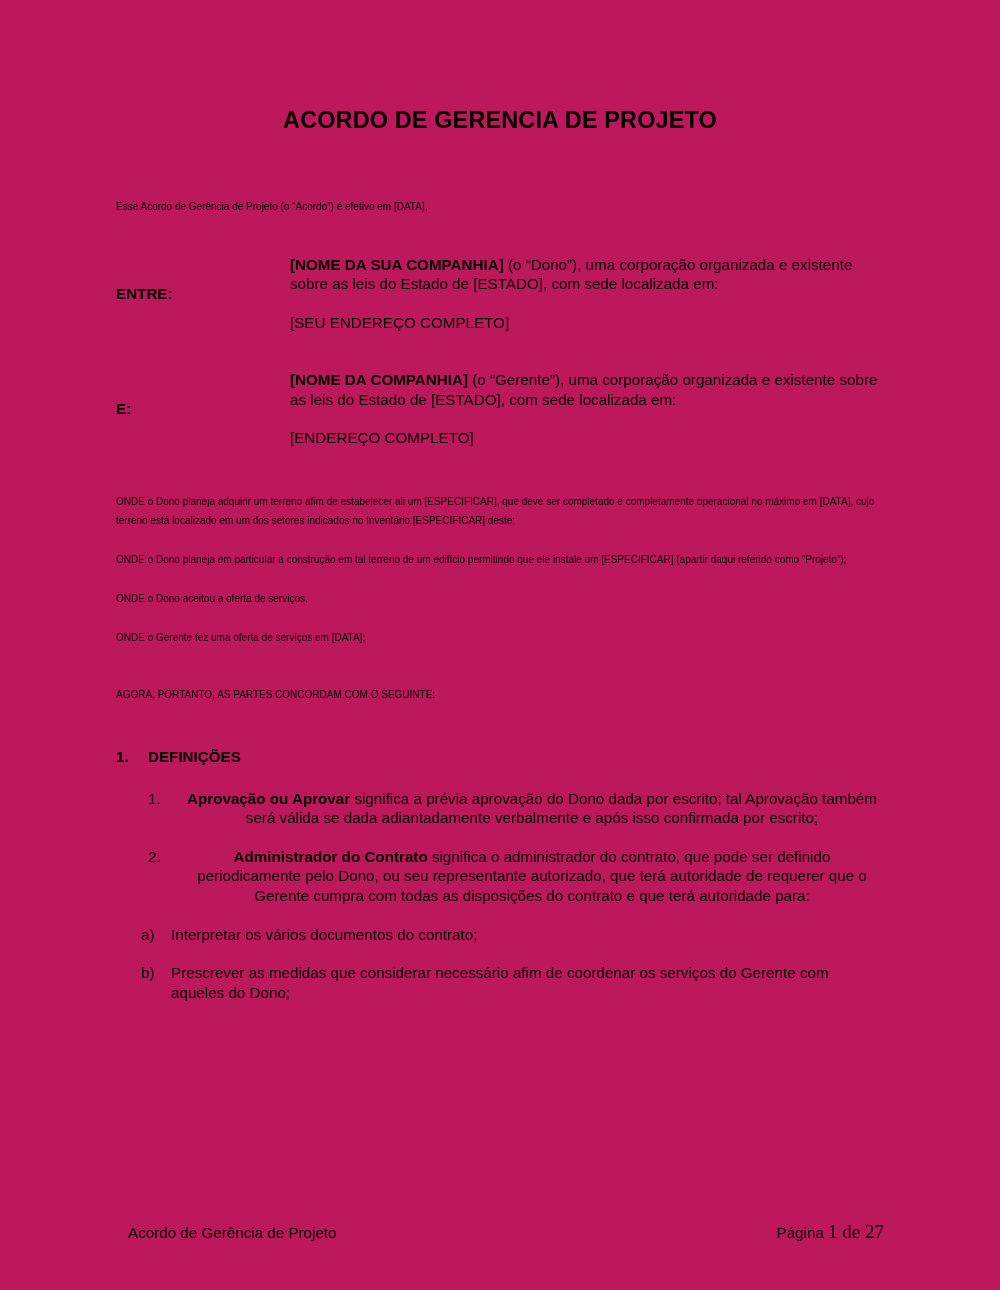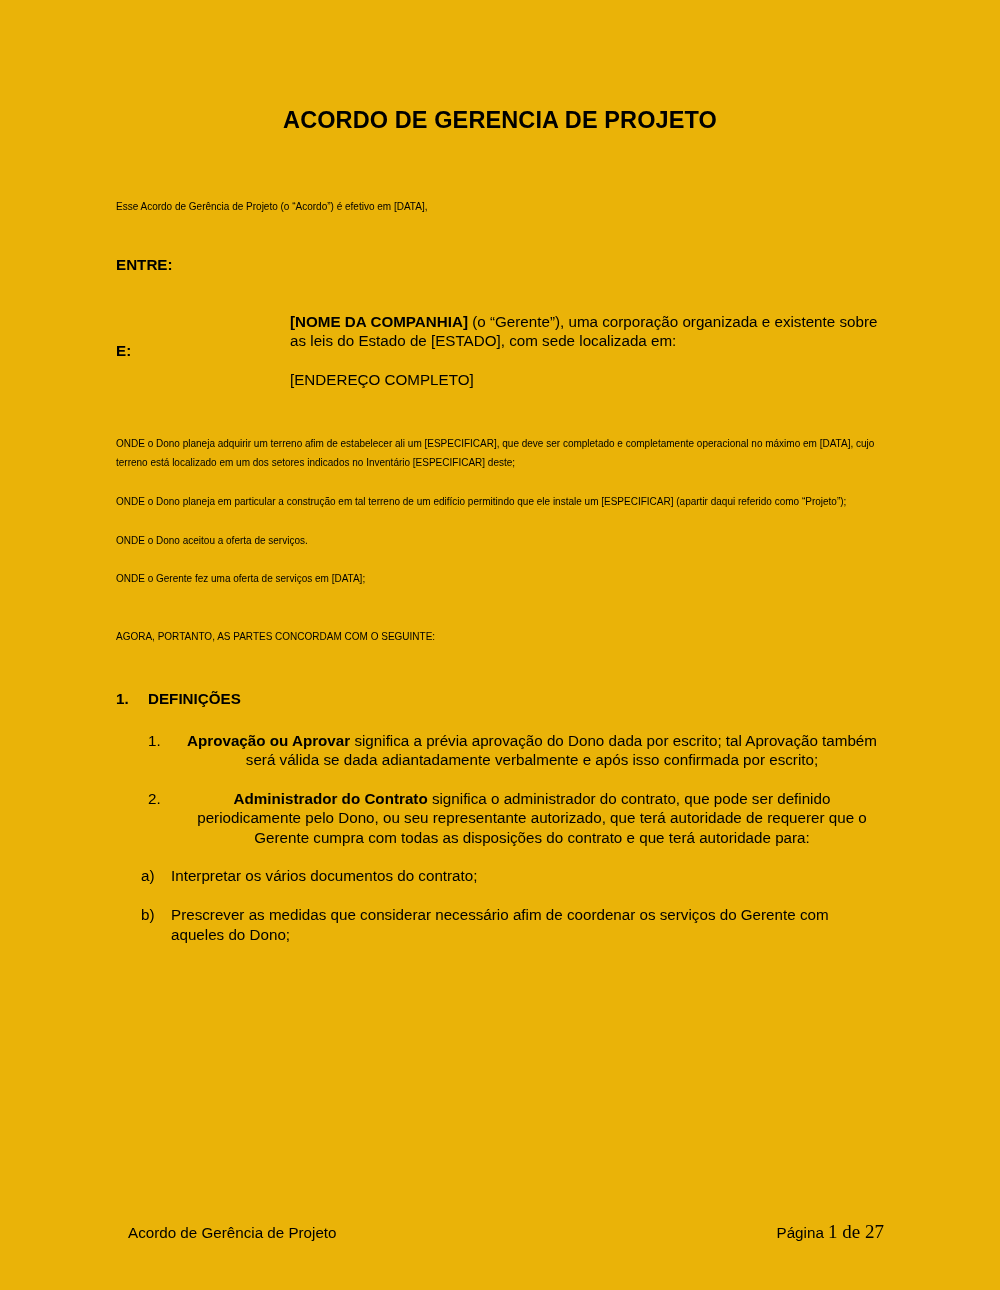--- a/index.html
+++ b/index.html
@@ -14,21 +14,21 @@
     color: #000000;
     -webkit-font-smoothing: antialiased;
   }
 
   .page {
     position: relative;
     width: 1000px;
     height: 1290px;
     box-sizing: border-box;
     padding: 0 116px;
-    background: #eab308;
+    background: #be185d;
   }
 
   
   .doc-title {
     text-align: center;
     font-size: 23.5px;
     font-weight: bold;
     letter-spacing: 0.1px;
     margin: 0;
     padding-top: 106px;
@@ -169,20 +169,24 @@
 <div class="page">
 
   <h1 class="doc-title">ACORDO DE GERENCIA DE PROJETO</h1>
 
   <p class="para intro-para">Esse Acordo de Gerência de Projeto (o “Acordo”) é efetivo em [DATA],</p>
 
   <div class="parties">
 
     <div class="party-row">
       <div class="party-label">ENTRE:</div>
+      <div class="party-body">
+        <div><span class="b">[NOME DA SUA COMPANHIA]</span><span> (o “Dono”), uma corporação organizada e existente sobre as leis do Estado de [ESTADO], com sede localizada em:</span></div>
+        <div class="party-address">[SEU ENDEREÇO COMPLETO]</div>
+      </div>
     </div>
 
     <div class="party-row">
       <div class="party-label">E:</div>
       <div class="party-body">
         <div><span class="b">[NOME DA COMPANHIA]</span><span> (o “Gerente”), uma corporação organizada e existente sobre as leis do Estado de [ESTADO], com sede localizada em:</span></div>
         <div class="party-address">[ENDEREÇO COMPLETO]</div>
       </div>
     </div>
 

